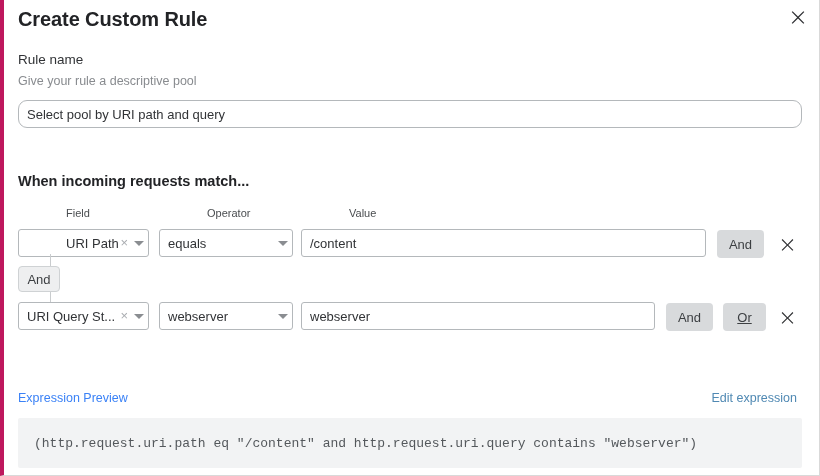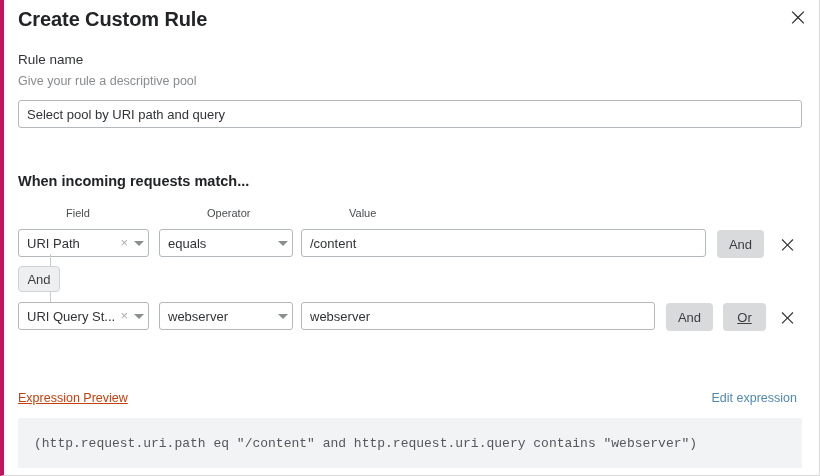--- a/index.html
+++ b/index.html
@@ -51,21 +51,21 @@
     position: absolute;
     left: 14px; top: 74px;
     font-size: 12.5px;
     color: #888b8f;
   }
   #rule-name-input {
     position: absolute;
     left: 14px; top: 100px;
     width: 784px; height: 28px;
     border: 1px solid #b4b8bb;
-    border-radius: 3px;
+    border-radius: 9px;
     background: #fff;
     font-family: "Liberation Sans", sans-serif;
     font-size: 13px;
     color: #313336;
     padding: 0 8px;
     outline: none;
   }
 
   
   #match-heading {
@@ -190,22 +190,21 @@
     color: #3c3f42;
     cursor: pointer;
     padding: 0;
   }
 
   
   #expr-label {
     position: absolute;
     left: 14px; top: 391px;
     font-size: 12.5px;
-    color: #c2410c;
-    text-decoration: underline;
+    color: #3b82f6;
   }
   #edit-expression {
     position: absolute;
     right: 22px; top: 391px;
     font-size: 12.5px;
     color: #5089b3;
     text-decoration: none;
     cursor: pointer;
   }
   #expr-code {
@@ -240,21 +239,21 @@
   <div class="section-label" id="rule-name-label">Rule name</div>
   <div id="rule-name-help">Give your rule a descriptive pool</div>
   <input id="rule-name-input" type="text" value="Select pool by URI path and query" style="">
 
   <div id="match-heading">When incoming requests match...</div>
 
   <div class="col-header" id="col-field">Field</div>
   <div class="col-header" id="col-operator">Operator</div>
   <div class="col-header" id="col-value">Value</div>
 
-  <div class="select-box" style="left:14px; top:229px; width:131px;">
+  <div class="select-box" style="left:14px; top:229px; width:131px;padding-left:39px;">
     <span class="select-text">URI Path</span>
     <span class="clear-x">×</span>
     <span class="caret">
         <i></i>
       </span>
   </div>
 
   <div class="select-box" style="left:155px; top:229px; width:134px;">
     <span class="select-text">equals</span>
     <span class="caret">

